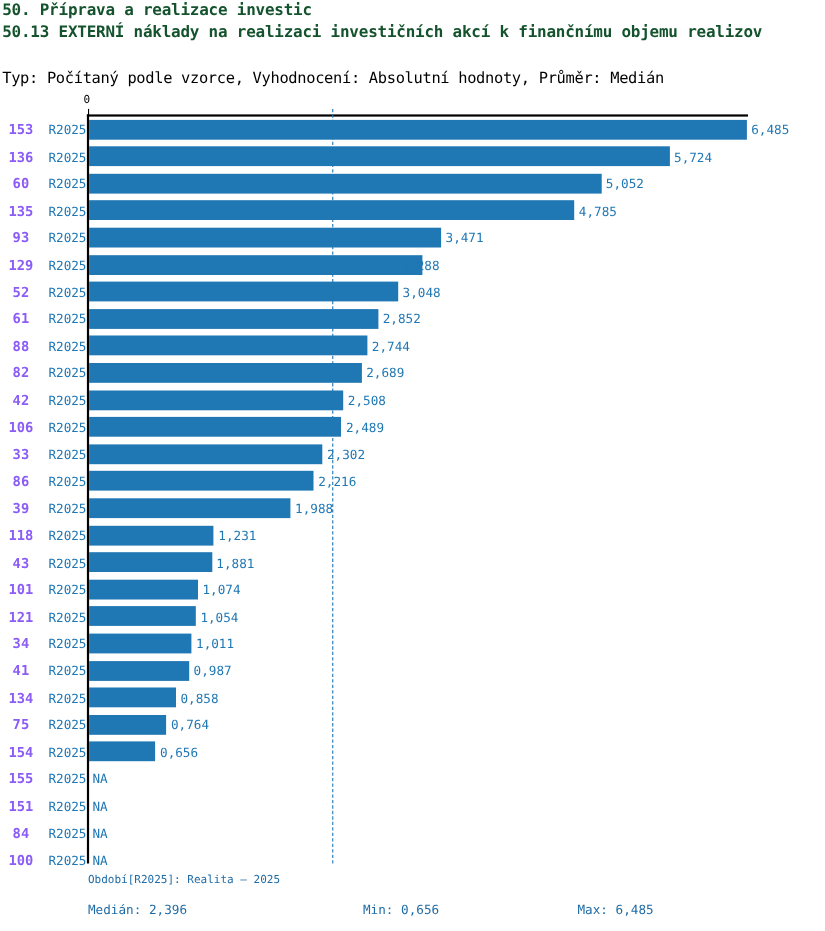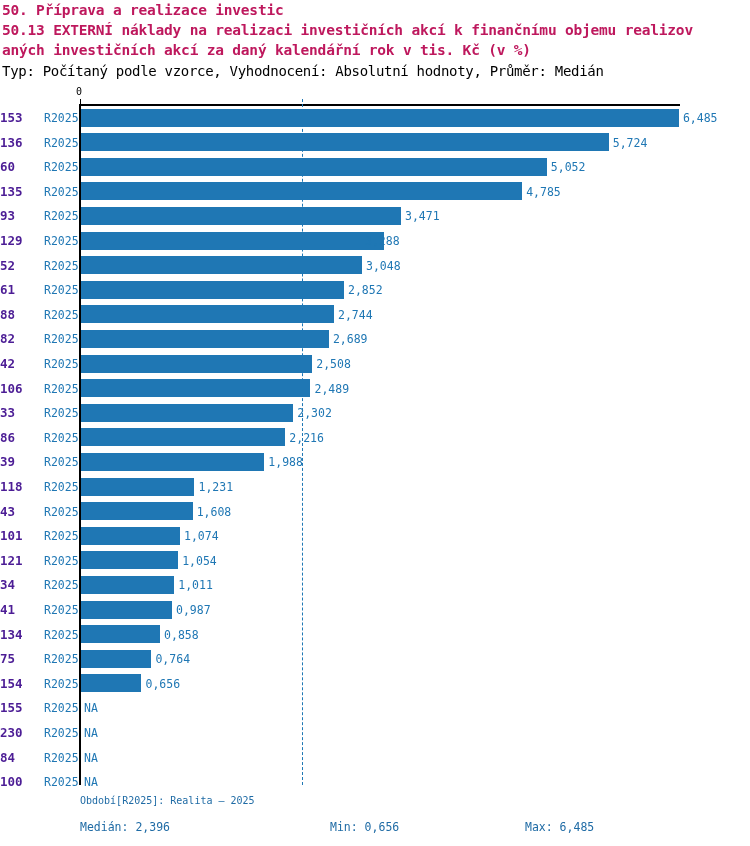--- a/index.html
+++ b/index.html
@@ -19,21 +19,21 @@
   #title-block {
     position: absolute;
     left: 0px;
     top: 0px;
     width: 750px;
   }
   .title-line {
     font-family: "DejaVu Sans Mono", "Liberation Mono", monospace;
     font-size: 14.5px;
     font-weight: bold;
-    color: #be185d;
+    color: #14532d;
     line-height: 20px;
     white-space: pre;
     letter-spacing: -0.2px;
     padding-left: 2px;
   }
   #subtitle {
     position: absolute;
     left: 2px;
     top: 63px;
     font-family: "DejaVu Sans Mono", "Liberation Mono", monospace;
@@ -96,24 +96,24 @@
   .row {
     position: absolute;
     left: 0px;
     width: 750px;
     height: 24.6px;
   }
   .row-id {
     position: absolute;
     left: 0px;
     width: 38px;
-    text-align: left;
+    text-align: center;
     font-size: 12.5px;
     font-weight: bold;
-    color: #4c1d95;
+    color: #8b5cf6;
     white-space: pre;
     top: 3px;
   }
   .row-period {
     position: absolute;
     left: 44px;
     font-size: 11.5px;
     font-weight: normal;
     color: #1f77b4;
     white-space: pre;
@@ -162,21 +162,20 @@
   #stat-median { left: 80px; }
   #stat-min    { left: 330px; }
   #stat-max    { left: 525px; }
 </style>
 </head>
 <body>
 
 <div id="title-block">
   <div class="title-line">50. Příprava a realizace investic</div>
   <div class="title-line">50.13 EXTERNÍ náklady na realizaci investičních akcí k finančnímu objemu realizov</div>
-  <div class="title-line">aných investičních akcí za daný kalendářní rok v tis. Kč (v %)</div>
 </div>
 <div id="subtitle">Typ: Počítaný podle vzorce, Vyhodnocení: Absolutní hodnoty, Průměr: Medián</div>
 
 <div id="plot">
   <div id="axis-zero-label">0</div>
   <div id="axis-tick"></div>
   <div id="axis-topline" style="background: rgb(0, 0, 0);"></div>
   <div id="axis-vline" style="background: rgb(0, 0, 0);"></div>
   <div id="median-line" style="left: 301.911px;"></div>
   <div id="rows-container">
@@ -273,21 +272,21 @@
       <div class="row" style="top: 390px;">
         <div class="row-id">118</div>
         <div class="row-period">R2025</div>
         <div class="bar" style="width: 113.498px; background: rgb(31, 119, 180);"></div>
         <div class="bar-label" style="left: 198.498px;">1,231</div>
       </div>
       <div class="row" style="top: 414.6px;">
         <div class="row-id">43</div>
         <div class="row-period">R2025</div>
         <div class="bar" style="width: 111.654px; background: rgb(31, 119, 180);"></div>
-        <div class="bar-label" style="left: 196.654px;">1,608</div>
+        <div class="bar-label" style="left: 196.654px;">1,881</div>
       </div>
       <div class="row" style="top: 439.2px;">
         <div class="row-id">101</div>
         <div class="row-period">R2025</div>
         <div class="bar" style="width: 99.0228px; background: rgb(31, 119, 180);"></div>
         <div class="bar-label" style="left: 184.023px;">1,074</div>
       </div>
       <div class="row" style="top: 463.8px;">
         <div class="row-id">121</div>
         <div class="row-period">R2025</div>
@@ -323,21 +322,21 @@
         <div class="row-period">R2025</div>
         <div class="bar" style="width: 60.4832px; background: rgb(31, 119, 180);"></div>
         <div class="bar-label" style="left: 145.483px;">0,656</div>
       </div>
       <div class="row" style="top: 611.4px;">
         <div class="row-id">155</div>
         <div class="row-period">R2025</div>
         <div class="bar-label na">NA</div>
       </div>
       <div class="row" style="top: 636px;">
-        <div class="row-id">230</div>
+        <div class="row-id">151</div>
         <div class="row-period">R2025</div>
         <div class="bar-label na">NA</div>
       </div>
       <div class="row" style="top: 660.6px;">
         <div class="row-id">84</div>
         <div class="row-period">R2025</div>
         <div class="bar-label na">NA</div>
       </div>
       <div class="row" style="top: 685.2px;">
         <div class="row-id">100</div>

